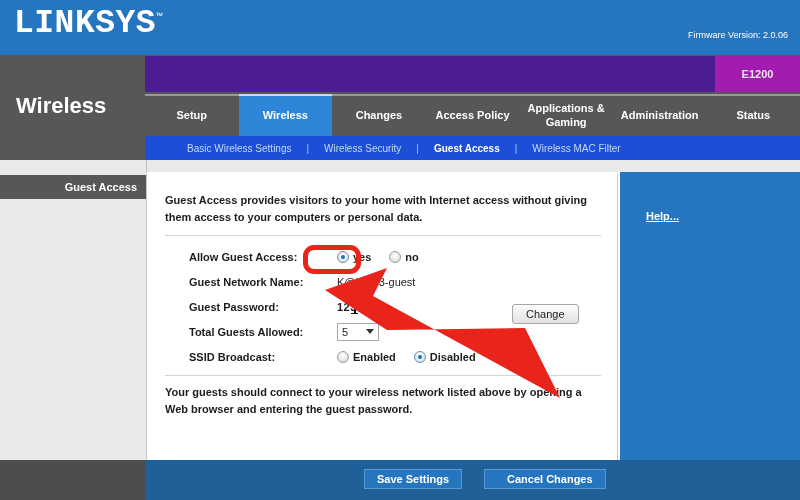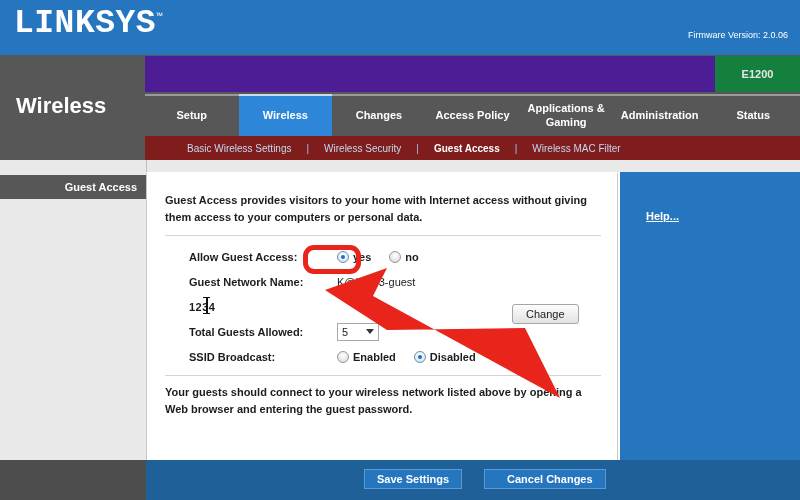--- a/index.html
+++ b/index.html
@@ -72,21 +72,21 @@
     position: absolute;
     right: 12px; top: 11px;
     color: #fff;
     font-size: 13px;
     font-weight: bold;
   }
   .model-gray {
     position: absolute;
     left: 715px; top: 56px;
     width: 85px; height: 36px;
-    background: #15803d;
+    background: #a21caf;
     color: #e6e6e6;
     font-size: 11px;
     font-weight: bold;
     text-align: center;
     line-height: 36px;
   }
 
   
   .tabs {
     position: absolute;
@@ -112,21 +112,21 @@
   .tab.active {
     background: #2e86d8;
     border-top: 2px solid #c9dcf0;
   }
 
   
   .subnav {
     position: absolute;
     left: 145px; top: 136px;
     width: 655px; height: 24px;
-    background: #7f1d1d;
+    background: #1d4ed8;
     display: flex;
     align-items: center;
     padding-left: 42px;
     box-sizing: border-box;
   }
   .subnav .item {
     color: #c3daf0;
     font-size: 10px;
     white-space: nowrap;
   }
@@ -414,20 +414,21 @@
         <span class="rlabel">no</span>
       </div>
     </div>
 
     <div class="frow">
       <div class="flabel">Guest Network Name:</div>
       <div class="fval netname">K@H0M3-guest</div>
     </div>
 
     <div class="frow">
+      <div class="flabel">Guest Password:</div>
       <div class="fval pwd">
         <span>1234</span>
         <span class="ibeam"></span>
       </div>
     </div>
 
     <div class="frow">
       <div class="flabel">Total Guests Allowed:</div>
       <div class="fval">
         <div class="selectbox">

